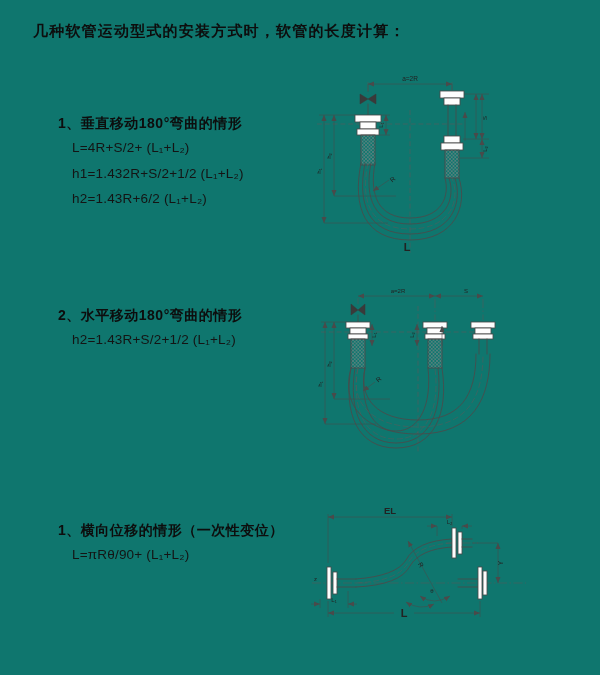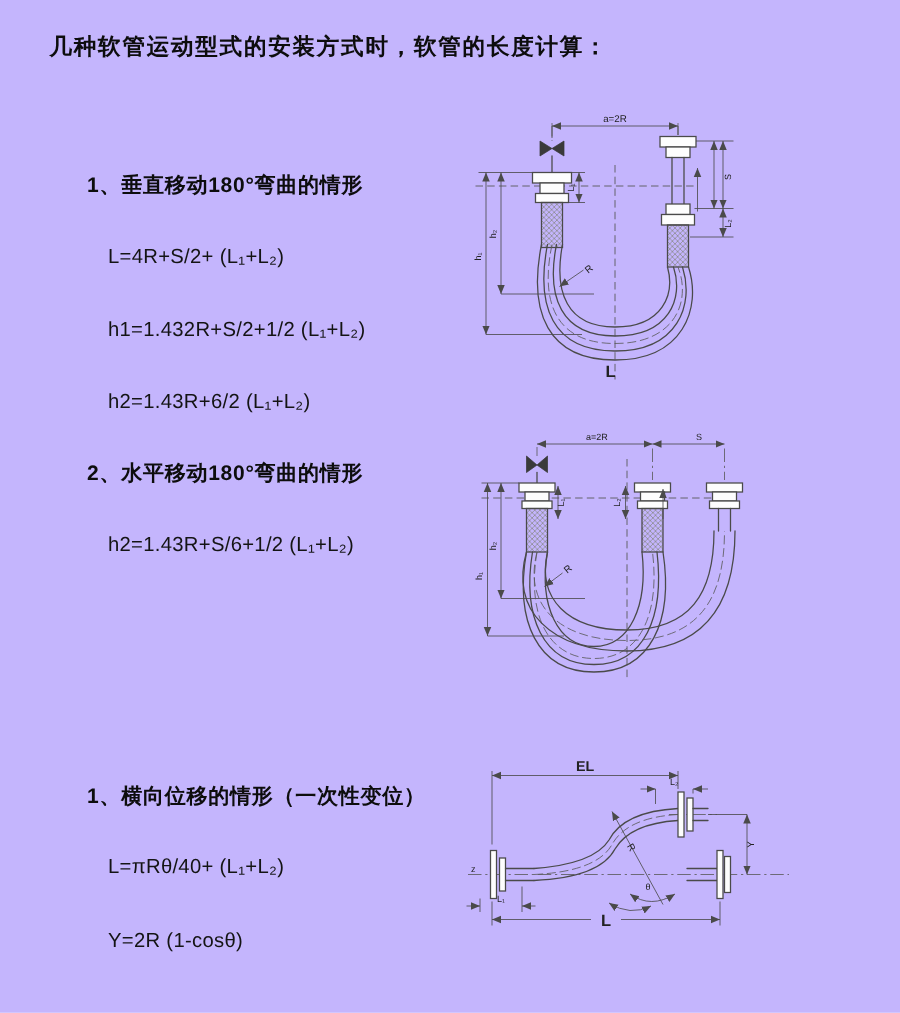--- a/index.html
+++ b/index.html
@@ -1,33 +1,33 @@
 <!DOCTYPE html>
 <html><head>
 <meta charset="utf-8">
 <style>
   html,body{margin:0;padding:0;}
   body{
     width:600px;height:675px;background:#fdfdfd;
     font-family:"Liberation Sans","DejaVu Sans",sans-serif;
     color:#111;overflow:hidden;position:relative;
   }
-  .page{position:absolute;inset:0;background:#c4b5fd;}
+  .page{position:absolute;inset:0;background:#0f766e;}
   .doc-title{
     position:absolute;left:33px;top:22px;
     font-size:15px;font-weight:bold;letter-spacing:1.2px;color:#0d0d0d;
     white-space:nowrap;
   }
   .sec{position:absolute;left:46px;white-space:nowrap;}
   .sec-heading{
     font-size:14px;font-weight:bold;line-height:24px;
     letter-spacing:0.5px;color:#0d0d0d;margin-left:12px;
   }
   .formulas{margin-left:26px;}
-  .formula{font-size:13.5px;line-height:25.5px;color:#141414;letter-spacing:0.2px;margin-top:23px;}
+  .formula{font-size:13.5px;line-height:25.5px;color:#141414;letter-spacing:0.2px;}
   svg.diagram{position:absolute;overflow:visible;}
   .dln{stroke:#4a4a4a;stroke-width:0.85;fill:none;stroke-linecap:round;}
   .dim{stroke:#4a4a4a;stroke-width:0.55;fill:none;}
   .dsh{stroke:#5a5a5a;stroke-width:0.55;fill:none;stroke-dasharray:6 2.5;}
   .ddot{stroke:#5a5a5a;stroke-width:0.55;fill:none;stroke-dasharray:9 2.5 1.5 2.5;}
   .hctr{stroke:#5a5a5a;stroke-width:0.6;fill:none;stroke-dasharray:5 2.8;}
   .fl{fill:#fdfdfd;stroke:#4a4a4a;stroke-width:0.85;}
   .br{fill:url(#braid);stroke:#4a4a4a;stroke-width:0.85;}
   .vlv{fill:#3a3a3a;stroke:#3a3a3a;stroke-width:0.5;}
   svg text{font-family:"Liberation Sans","DejaVu Sans",sans-serif;fill:#222;}
@@ -48,29 +48,28 @@
     <div class="formulas">
       <div class="formula">L=4R+S/2+ (L₁+L₂)</div>
       <div class="formula">h1=1.432R+S/2+1/2 (L₁+L₂)</div>
       <div class="formula">h2=1.43R+6/2 (L₁+L₂)</div>
     </div>
   </div>
 
   <div class="sec" style="top:303px">
     <div class="sec-heading">2、水平移动180°弯曲的情形</div>
     <div class="formulas">
-      <div class="formula">h2=1.43R+S/6+1/2 (L₁+L₂)</div>
+      <div class="formula">h2=1.43R+S/2+1/2 (L₁+L₂)</div>
     </div>
   </div>
 
   <div class="sec" style="top:518px">
     <div class="sec-heading">1、横向位移的情形（一次性变位）</div>
     <div class="formulas">
-      <div class="formula">L=πRθ/40+ (L₁+L₂)</div>
-      <div class="formula">Y=2R (1-cosθ)</div>
+      <div class="formula">L=πRθ/90+ (L₁+L₂)</div>
     </div>
   </div>
 
   <svg class="diagram" style="left:310px;top:68px" width="280" height="190" viewBox="0 0 280 190">
     <defs>
       <marker id="arr" markerWidth="7" markerHeight="7" refX="6" refY="3" orient="auto-start-reverse" markerUnits="userSpaceOnUse">
         <path d="M0,0.5 L6,3 L0,5.5 Z" fill="#4a4a4a"></path>
       </marker>
       <pattern id="braid" width="3.5" height="3.5" patternUnits="userSpaceOnUse">
         <path d="M0,3.5 L3.5,0 M0,0 L3.5,3.5" stroke="#8a8a8a" stroke-width="0.5"></path>

